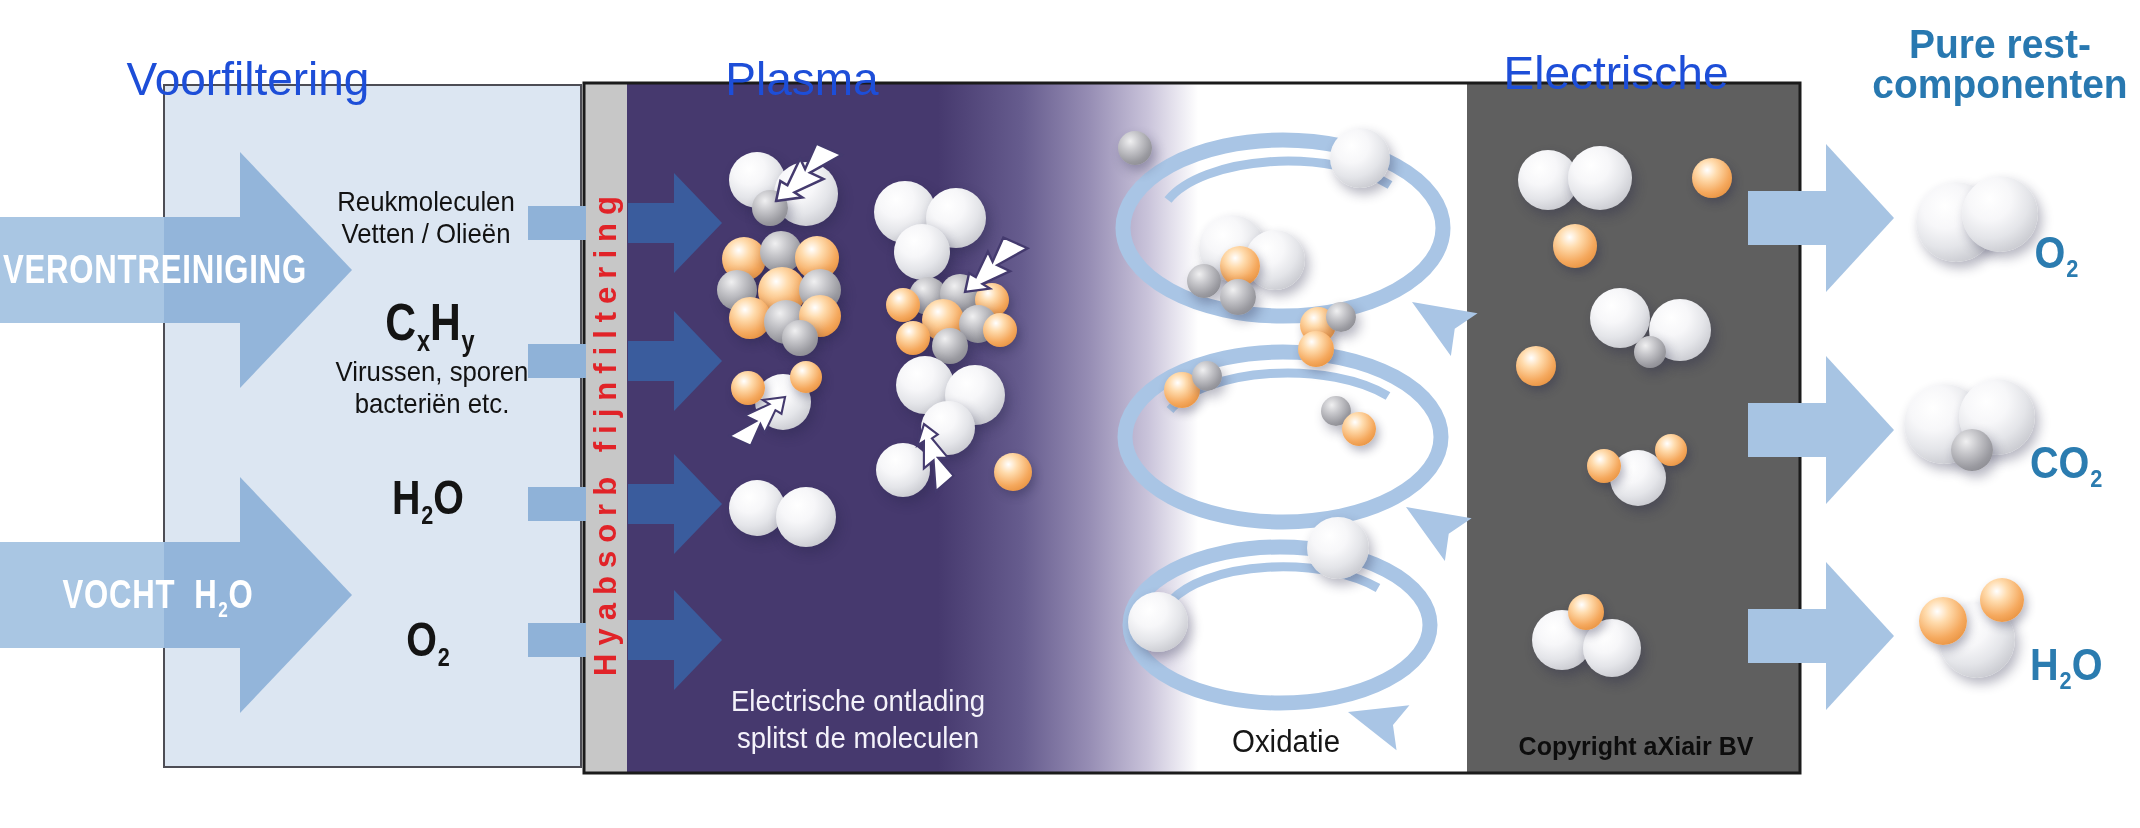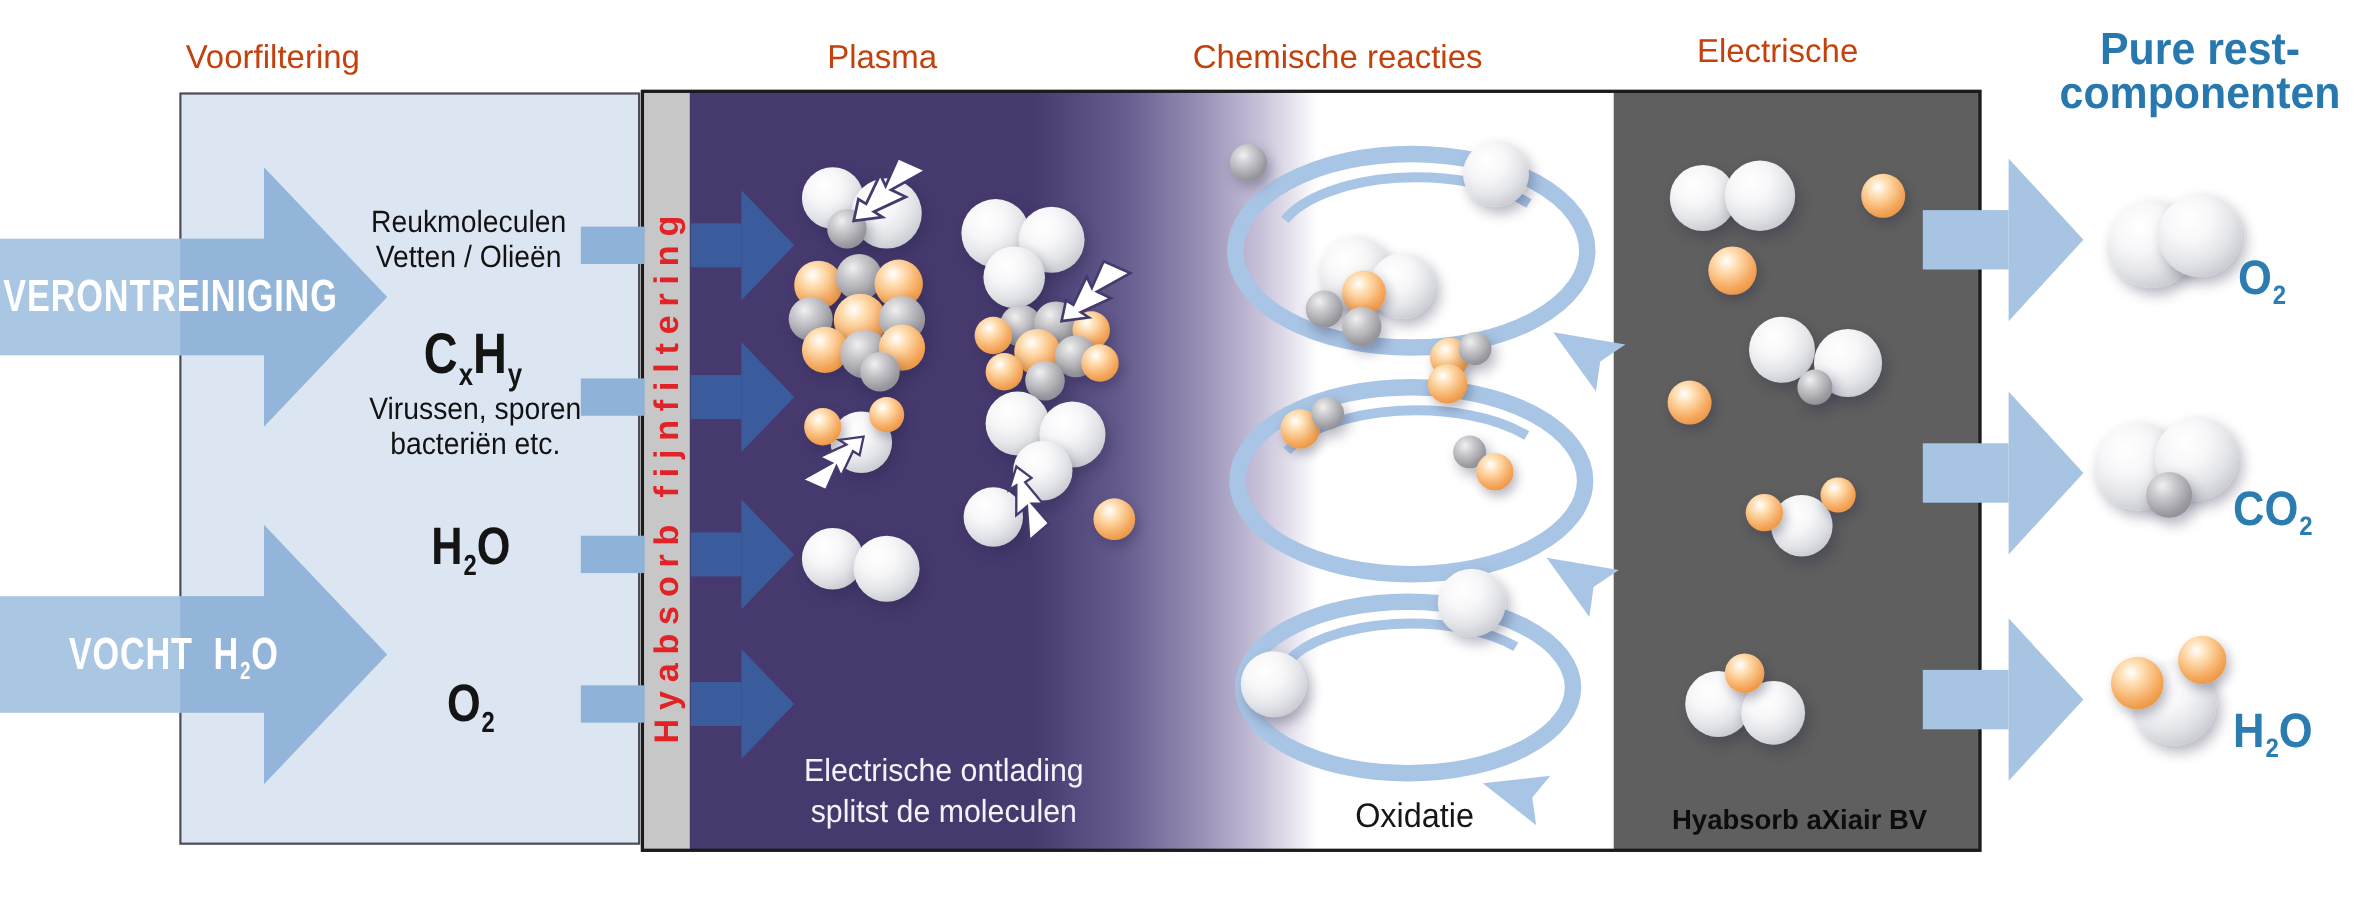--- a/index.html
+++ b/index.html
@@ -3,21 +3,21 @@
 <meta charset="utf-8">
 <style>
   html,body { margin:0; padding:0; background:#ffffff; }
   #stage {
     position:relative; width:2140px; height:828px; overflow:hidden;
     font-family:"Liberation Sans","DejaVu Sans",sans-serif; background:#ffffff;
   }
   #stage svg { position:absolute; left:0; top:0; }
   .txt { position:absolute; white-space:nowrap; }
   .cx   { transform:translateX(-50%); }
-  .hdr  { font-size:30px; color:#c2410c; letter-spacing:0px; }
+  .hdr  { font-size:46px; color:#1d4ed8; letter-spacing:0px;margin-top:16px; }
   .result { font-size:41px; font-weight:700; color:#2878b0; line-height:40px;
             text-align:center; transform:translateX(-50%) scaleX(0.95); }
   .inlabel { font-size:41px; font-weight:700; color:#ffffff;
              transform:translateX(-50%) scaleX(0.76); letter-spacing:1px; }
   .pitem { font-size:28px; color:#121212; text-align:center; line-height:32px;
            transform:translateX(-50%) scaleX(0.92); }
   .formula { font-weight:700; color:#141414; transform:translateX(-50%) scaleX(0.82); }
   .formula.big { font-size:52px; }
   .formula.med { font-size:48px; }
   sub { font-size:0.55em; vertical-align:-0.38em; margin-left:1px; font-weight:inherit; }
@@ -213,21 +213,20 @@
     </g>
     <g fill="#a9c5e5">
       <use href="#swhead" transform="translate(1412,302) rotate(32) scale(1.4)"></use>
       <use href="#swhead" transform="translate(1406,507) rotate(32) scale(1.4)"></use>
       <use href="#swhead" transform="translate(1348,712) rotate(16) scale(1.3)"></use>
     </g>
   </svg>
 
   <div class="txt hdr cx" style="left:248px;  top:36px;">Voorfiltering</div>
   <div class="txt hdr cx" style="left:802px;  top:36px;">Plasma</div>
-  <div class="txt hdr cx" style="left:1216px; top:36px;">Chemische reacties</div>
   <div class="txt hdr cx" style="left:1616px; top:30px;">Electrische</div>
 
   <div class="txt result" style="left:2000px; top:24px;">
     <div>Pure rest-</div>
     <div>componenten</div>
   </div>
 
   <div class="txt inlabel" style="left:155px; top:246px;">VERONTREINIGING</div>
   <div class="txt inlabel" style="left:158px; top:571px;">
     <span>VOCHT</span>&nbsp;
@@ -253,21 +252,21 @@
   </div>
 
   <div class="txt vstrip" style="left:606px; top:432px;">Hyabsorb fijnfiltering</div>
 
   <div class="txt plasmacap" style="left:858px; top:683px;">
     <div>Electrische ontlading</div>
     <div>splitst de moleculen</div>
   </div>
 
   <div class="txt oxid" style="left:1286px; top:724px;">Oxidatie</div>
-  <div class="txt copy" style="left:1636px; top:732px;">Hyabsorb aXiair BV</div>
+  <div class="txt copy" style="left:1636px; top:732px;">Copyright aXiair BV</div>
 
   <div class="txt outlbl" style="left:2032px; top:228px;">
     <span>O</span><sub>2</sub>
   </div>
   <div class="txt outlbl" style="left:2026px; top:438px;">
     <span>CO</span><sub>2</sub>
   </div>
   <div class="txt outlbl" style="left:2026px; top:640px;">
     <span>H</span><sub>2</sub><span>O</span>
   </div>

